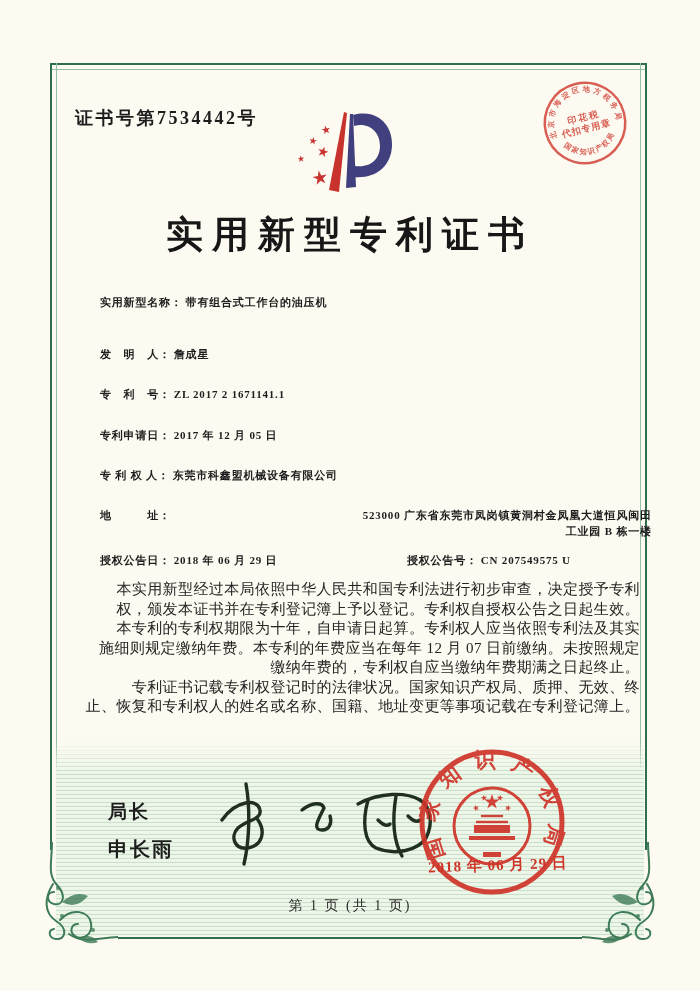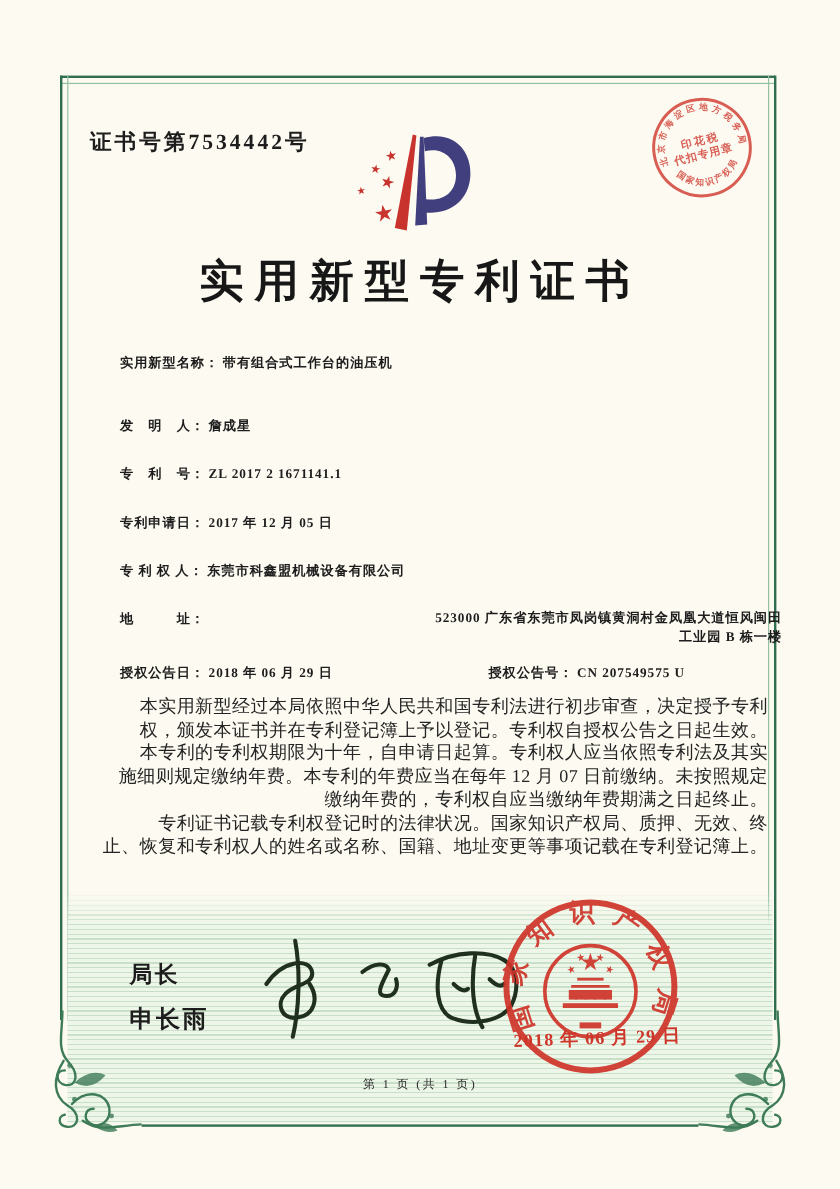--- a/index.html
+++ b/index.html
@@ -51,21 +51,21 @@
   .sig-name{position:absolute;left:108px;top:836px;font-size:20px;font-weight:600;
     letter-spacing:2px;z-index:4;}
   .sig-svg{position:absolute;left:200px;top:776px;z-index:4;}
   .seal-svg{position:absolute;left:414px;top:744px;z-index:4;opacity:.92;}
   .seal-date{position:absolute;left:428px;top:856px;z-index:5;color:#cf3429;
     font-size:15px;font-weight:700;letter-spacing:1px;transform:rotate(-2deg);white-space:nowrap;}
   .stamp-svg{position:absolute;left:540px;top:78px;z-index:4;opacity:.88;
     transform:rotate(-14deg);}
   
   .footer{position:absolute;left:0;right:0;top:897px;text-align:center;z-index:3;
-    font-size:10px;letter-spacing:2px;color:#2a2a2a;}
+    font-size:14px;letter-spacing:2px;color:#2a2a2a;}
 </style>
 </head>
 <body>
 
 <div class="page">
 
   <svg width="0" height="0" style="position:absolute">
     <defs>
       <path id="star5" d="M0,-1 0.2245,-0.309 0.9511,-0.309 0.3633,0.118 0.5878,0.809 0,0.382 -0.5878,0.809 -0.3633,0.118 -0.9511,-0.309 -0.2245,-0.309 Z"></path>
       <path id="sealTextPath" d="M -48,30 A 56,56 0 1 1 48,30" fill="none"></path>

